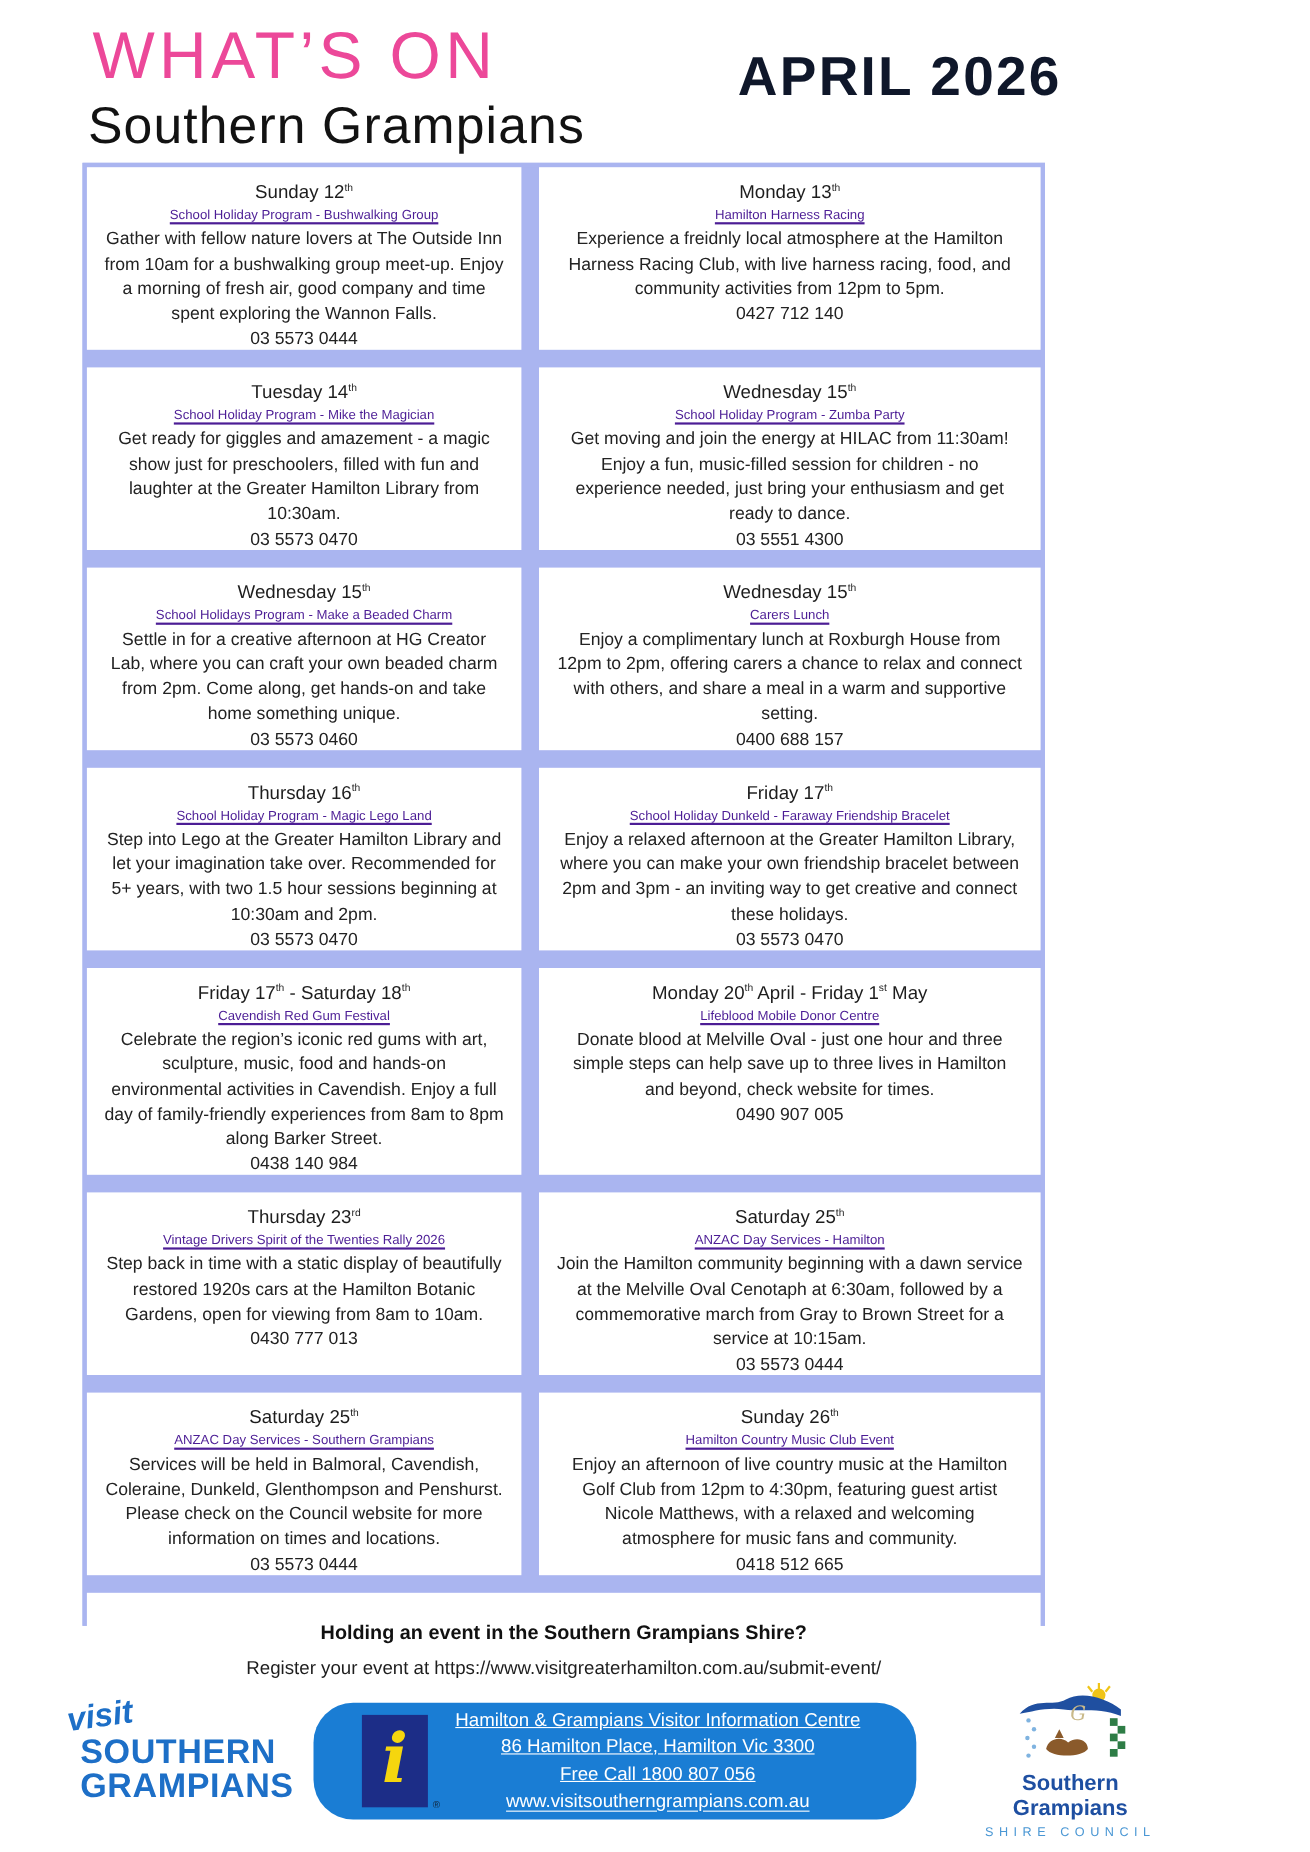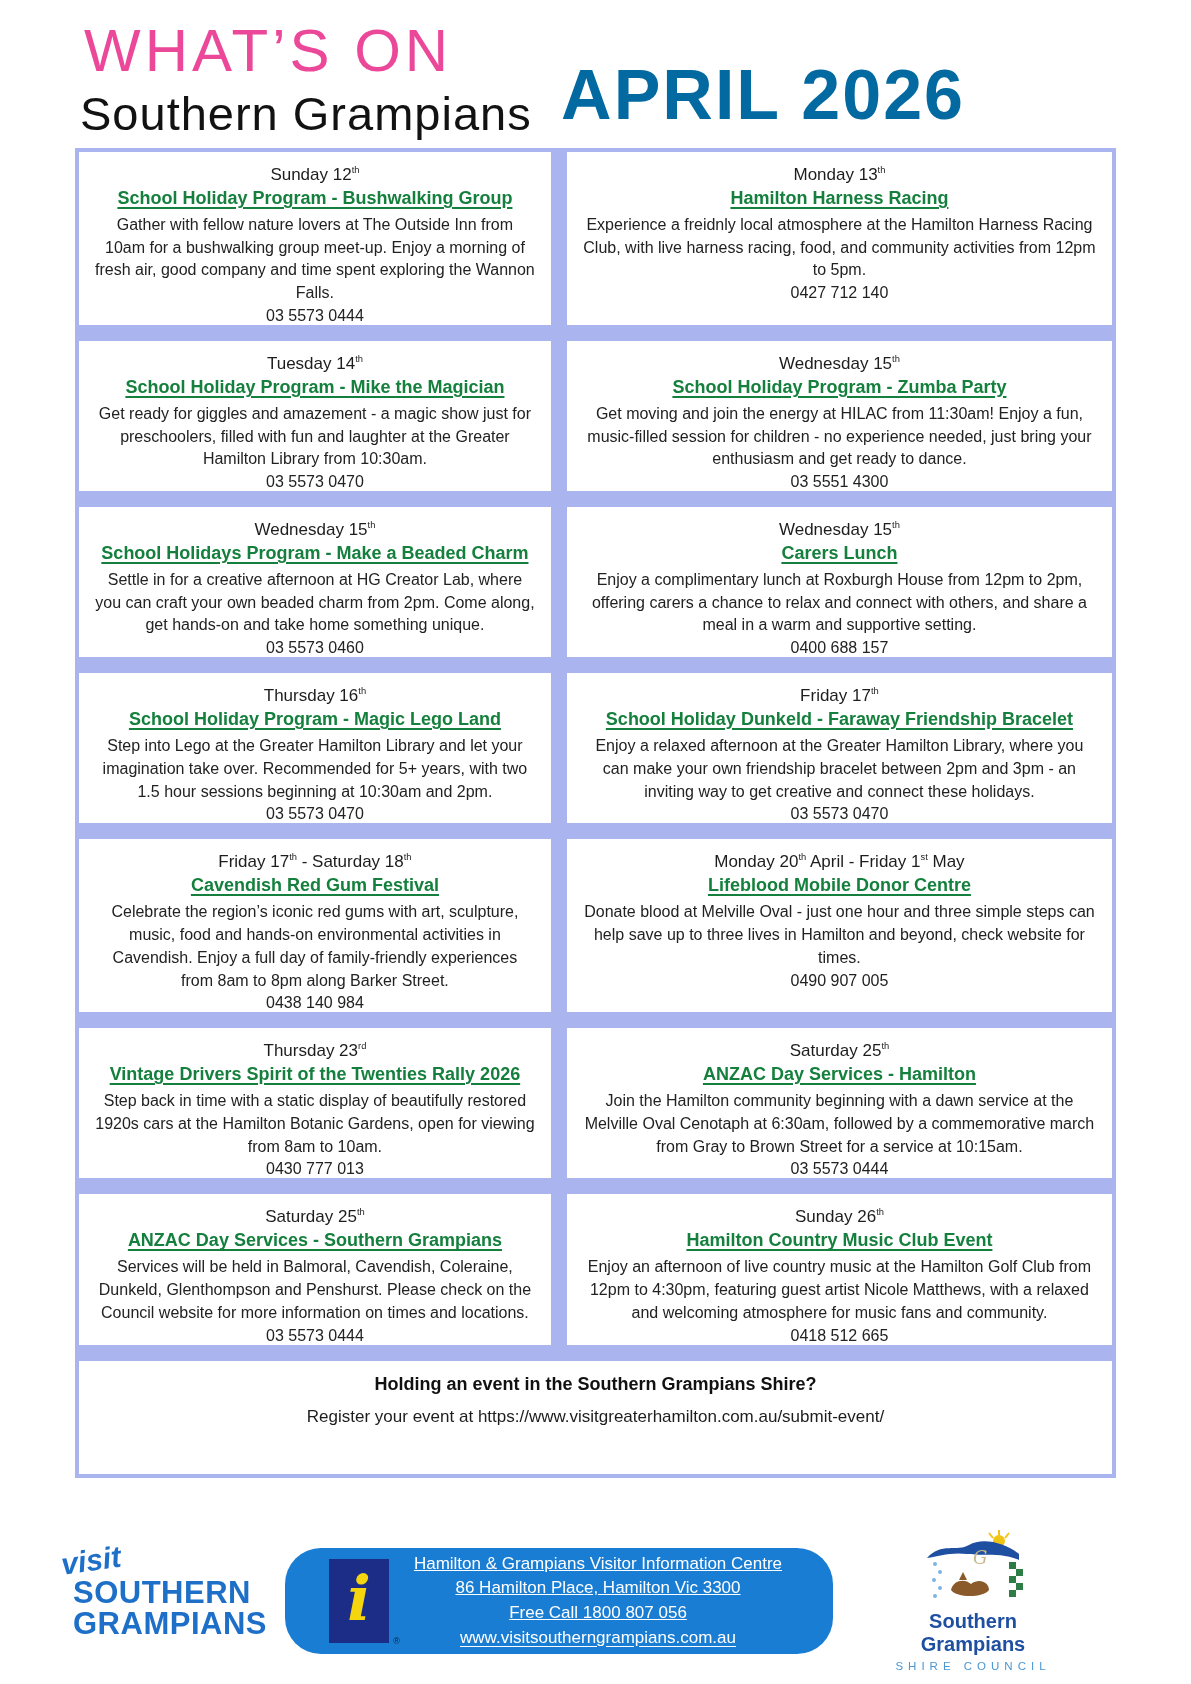--- a/index.html
+++ b/index.html
@@ -4,38 +4,38 @@
 <style>
   html,body { margin:0; padding:0; background:#ffffff; }
   .page {
     position:relative; width:1191px; height:1684px; background:#ffffff;
     font-family:"Liberation Sans", sans-serif; color:#1d1d1d; overflow:hidden;
   }
 
   
   .hdr-title { position:absolute; left:84px; top:16px; font-size:60px; letter-spacing:4px; font-weight:400; color:#ec4899; }
   .hdr-sub   { position:absolute; left:80px; top:86px; font-size:47px; letter-spacing:1px; font-weight:400; color:#121212; }
-  .hdr-month { position:absolute; right:226px; top:55px; font-size:70px; font-weight:bold; letter-spacing:2px; color:#0369a1; }
+  .hdr-month { position:absolute; right:226px; top:40px; font-size:50px; font-weight:bold; letter-spacing:2px; color:#0f172a; }
 
   
   .events-table {
-    position:absolute; left:75px; top:148px; width:1041px; height:1330px;
+    position:absolute; left:75px; top:148px; width:875px; height:1330px;
     box-sizing:border-box; border:4px solid #aab5f0; background:#aab5f0;
     display:grid; grid-template-columns:483fr 558fr;
     grid-template-rows:repeat(7, 158fr) 188fr; gap:16px;
   }
   .cell { background:#ffffff; display:flex; flex-direction:column; align-items:center; text-align:center; padding:13px 16px 0; box-sizing:border-box; }
   .date { font-size:17px; color:#1d1d1d; }
   .date sup { font-size:0.55em; vertical-align:super; line-height:0; }
-  .title { font-size:18px; font-weight:bold; color:#15803d; margin:3px 0 5px;
+  .title { font-size:12px; font-weight:normal; color:#4c1d95; margin:3px 0 5px;
            text-decoration:underline; text-decoration-thickness:1.8px; text-underline-offset:3px; }
   .desc  { font-size:16px; line-height:1.42; color:#222; }
   .phone { font-size:16px; margin-top:2px; color:#222; }
 
-  .footer-cell { grid-column:1 / -1; background:#ffffff; text-align:center; padding-top:13px; box-sizing:border-box; }
+  .footer-cell { grid-column:1 / -1; background:#ffffff; text-align:center; padding-top:26px; box-sizing:border-box; }
   .footer-heading { font-size:18px; font-weight:bold; margin-bottom:12px; color:#111; }
   .footer-line { font-size:17px; color:#1d1d1d; }
   .footer-link { text-underline-offset:3px; cursor:pointer; }
 
   
   .visit-logo { position:absolute; left:55px; top:1543px; color:#1d6fc7; }
   .visit-script { font-style:italic; font-size:30px; font-weight:bold; transform:rotate(-8deg); margin-left:6px; width:70px; }
   .visit-line { font-weight:bold; font-size:31px; letter-spacing:0.5px; line-height:1.0; margin-left:18px; }
 
   .pill {

